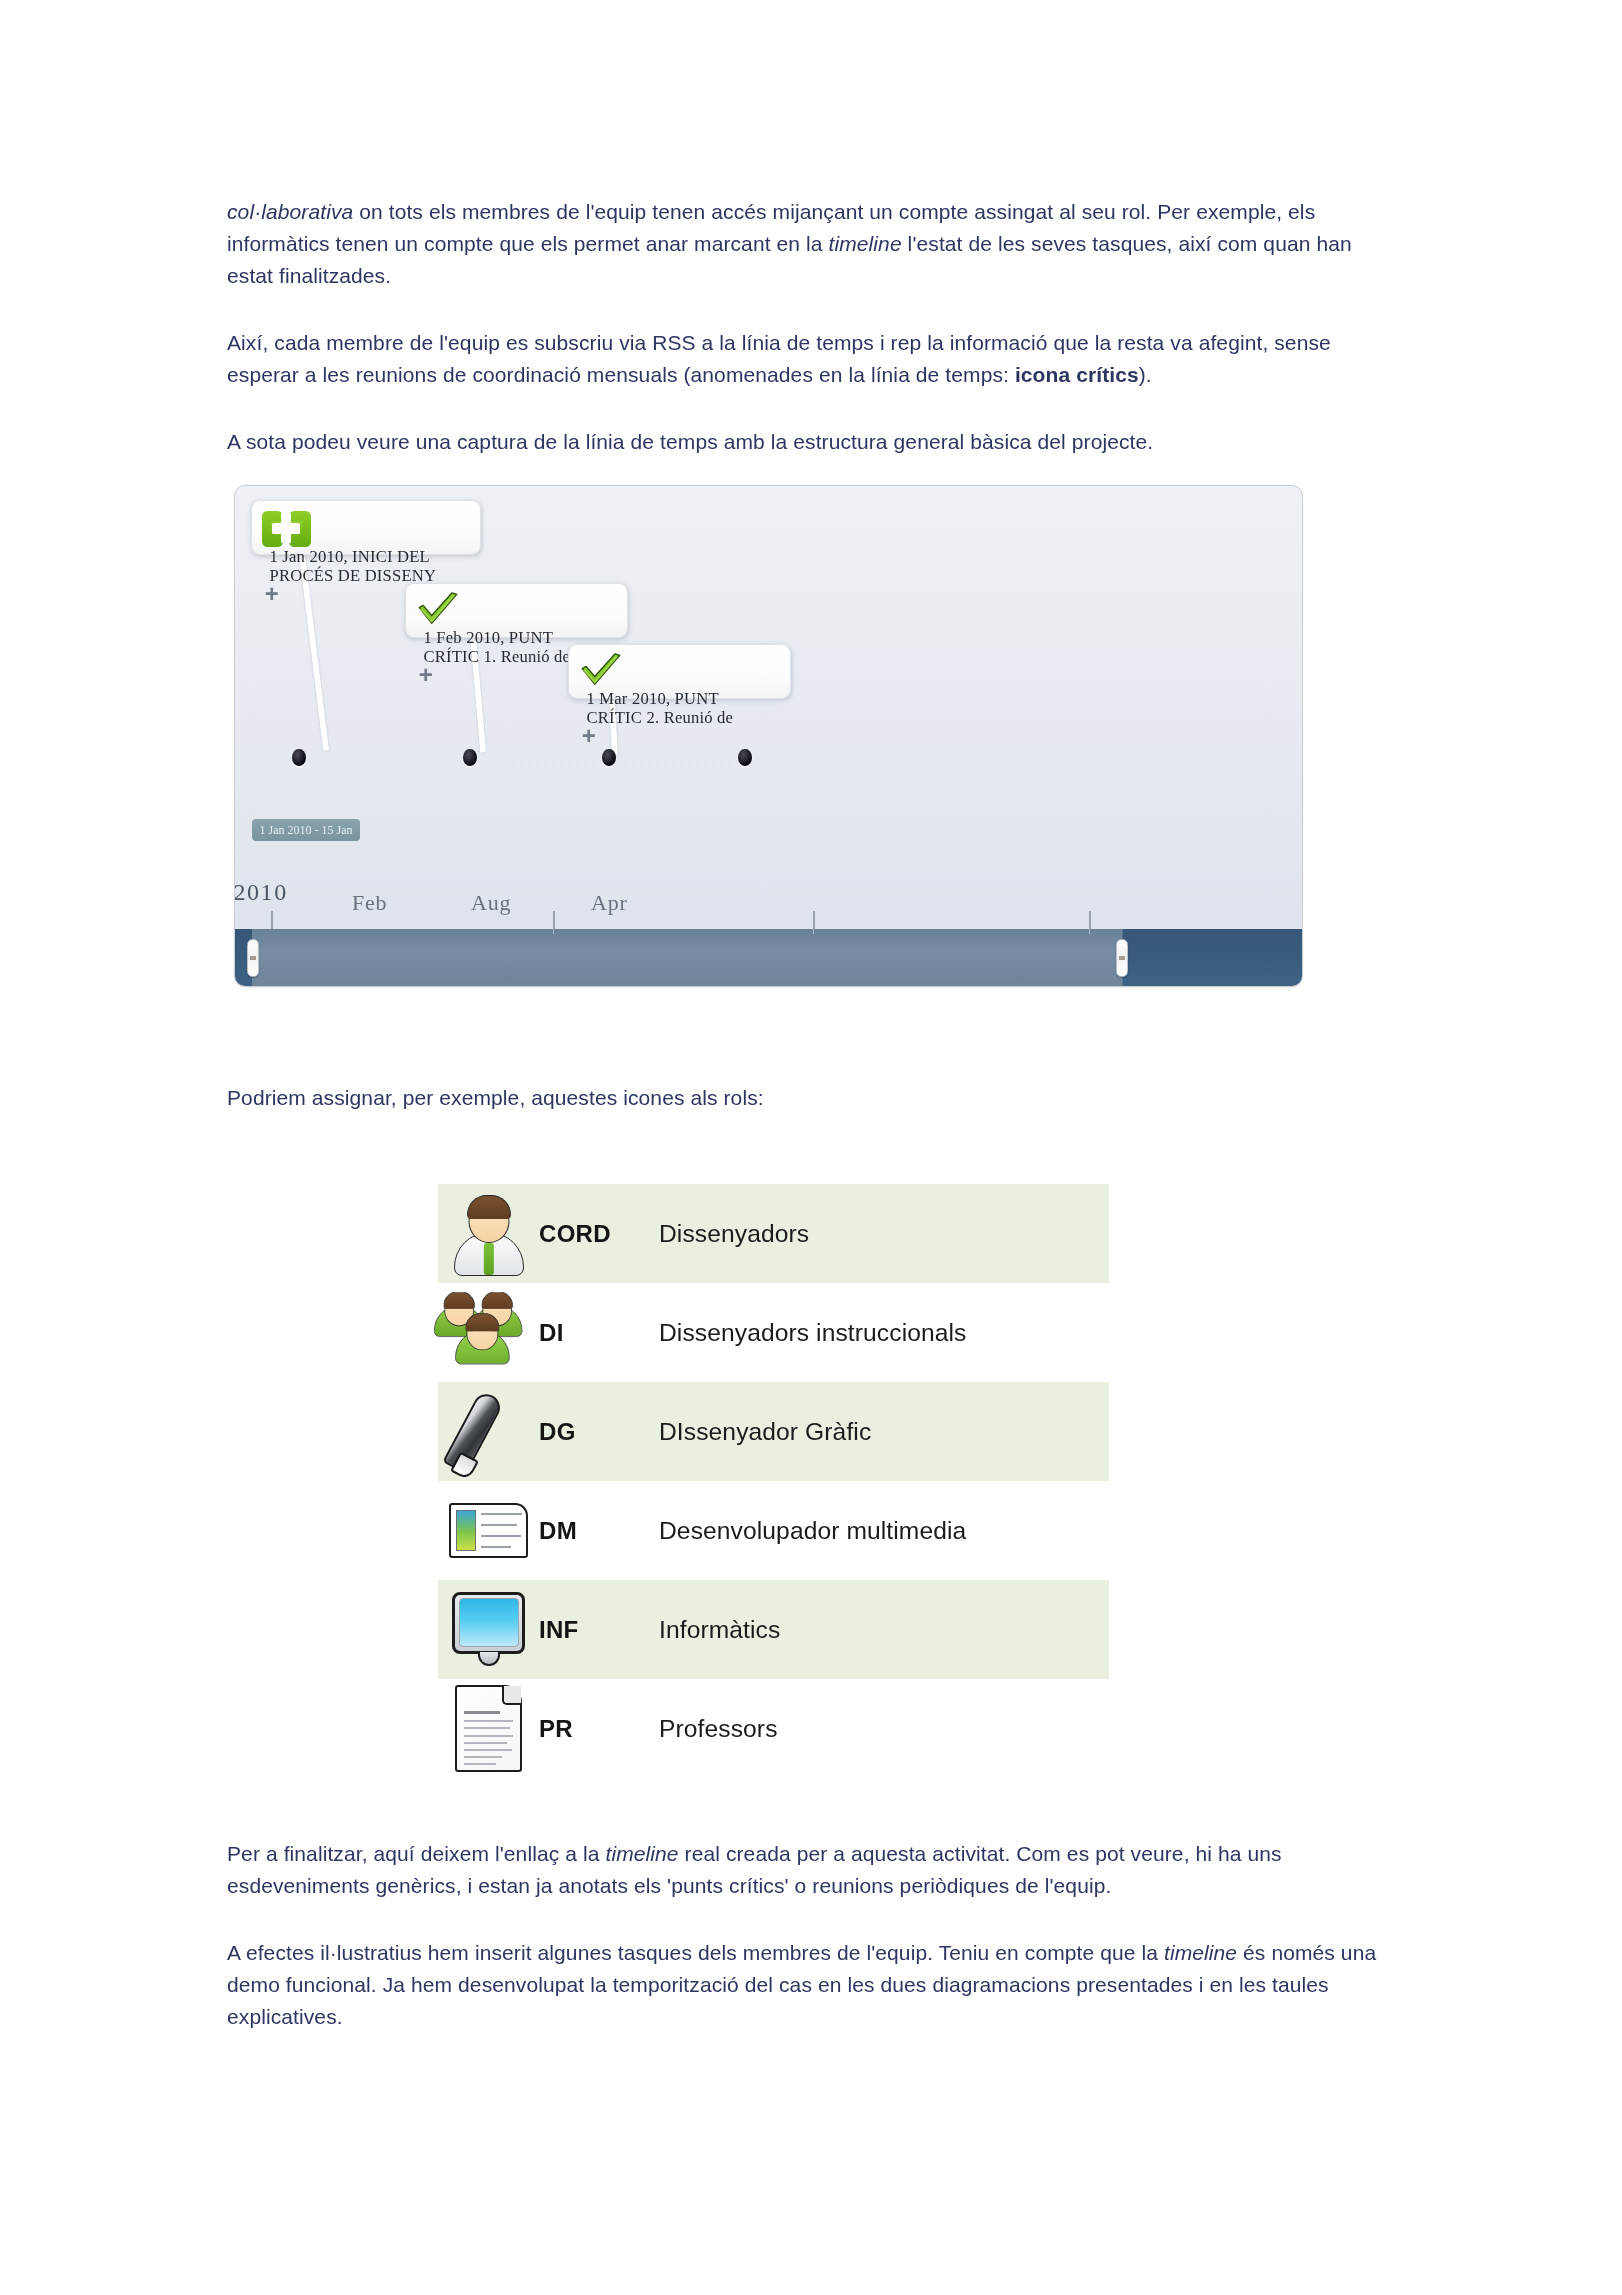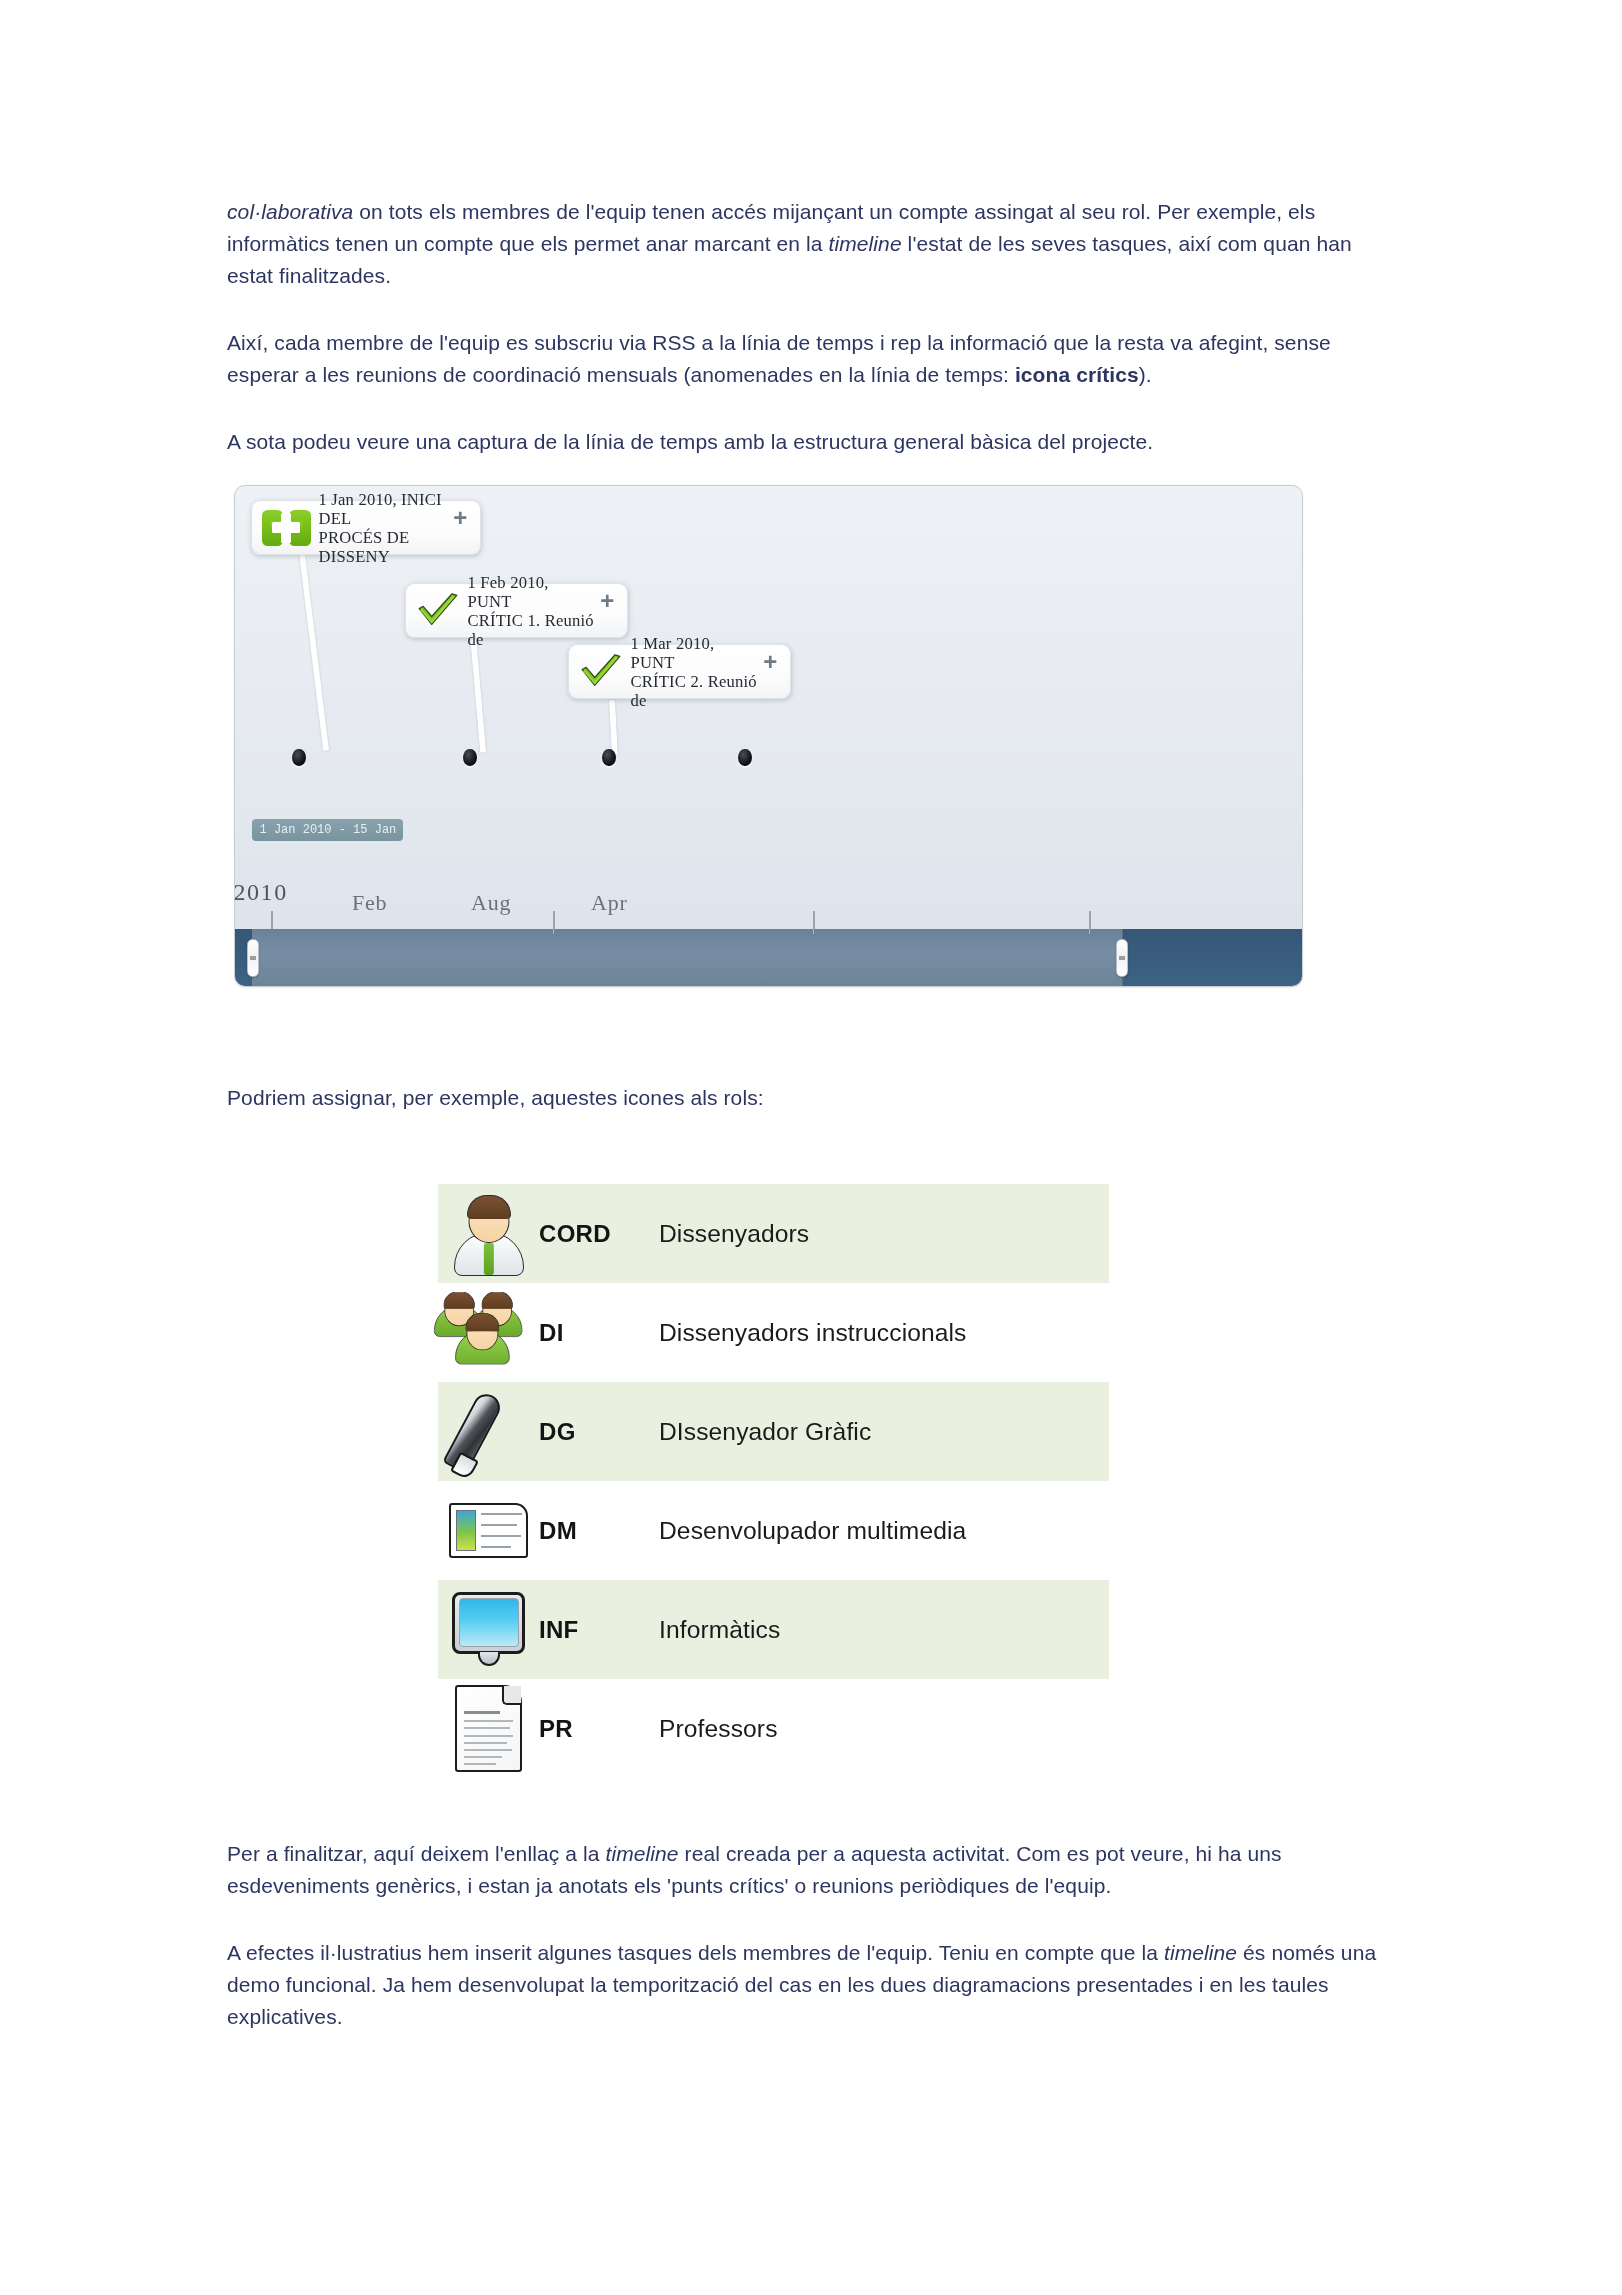--- a/index.html
+++ b/index.html
@@ -80,22 +80,23 @@
   }
 
   
   .callout {
     position: absolute;
     background: linear-gradient(to bottom, #ffffff 0%, #fcfcfc 60%, #f3f4f6 100%);
     border: 0.8px solid #dfe2e7;
     border-radius: 9.5px;
     box-shadow: 0.8px 1.6px 4px rgba(110,120,135,0.30);
     display: flex;
-    align-items: center;
+    align-items: flex-start;
     padding: 8px 9.5px;
+    flex-direction: column;
   }
   .callout .c-text {
     font-family: "Liberation Serif", serif;
     font-size: 16.6px;
     line-height: 19px;
     color: #262b33;
     letter-spacing: 0.2px;
     white-space: pre-line;
     flex: 1;
     padding-left: 8px;
@@ -136,21 +137,21 @@
     position: relative;
     flex: 0 0 auto;
   }
   .ico-check svg { display: block; }
 
   
   .tl-tooltip {
     position: absolute;
     background: linear-gradient(to bottom, #7d9aa4 0%, #6a8994 100%);
     color: #e8f0f3;
-    font-family: Liberation Mono, monospace;
+    font-family: Liberation Serif, serif;
     font-size: 12px;
     line-height: 12px;
     padding: 4.8px 7.1px 5.5px 7.1px;
     border-radius: 4px;
     white-space: nowrap;
     opacity: 0.88;
   }
   .tl-axis-label {
     position: absolute;
     font-family: "Liberation Serif", serif;

